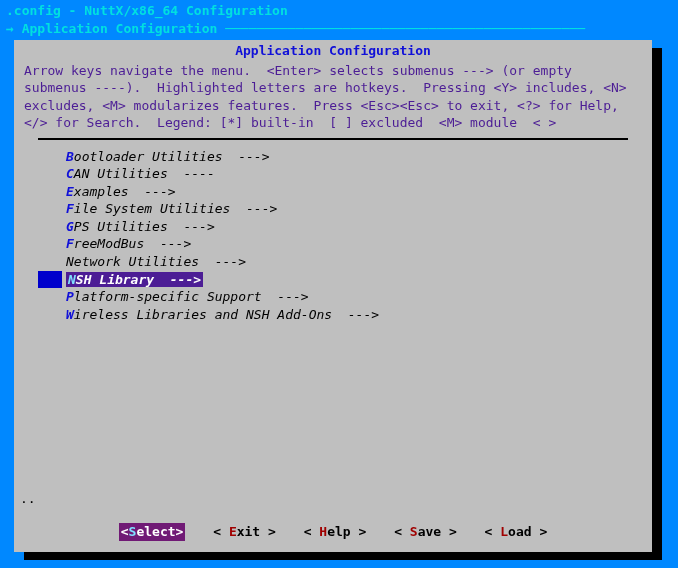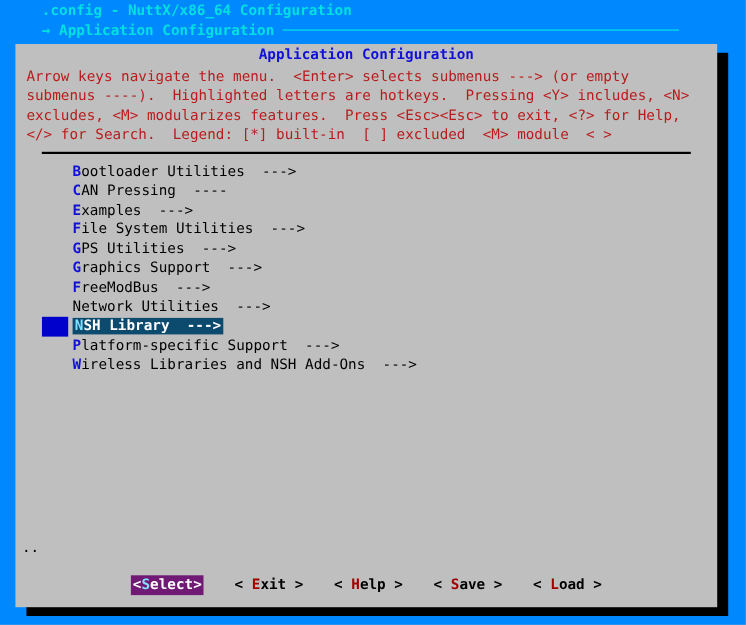--- a/index.html
+++ b/index.html
@@ -10,21 +10,20 @@
     line-height: 1.35;
     width: 678px;
     height: 568px;
     overflow: hidden;
     color: #000;
   }
   .header {
     color: #00e0e0;
     padding: 2px 6px 0 6px;
     font-weight: bold;
-    margin-left: 32px;
   }
   .header .line { white-space: pre; }
   .header .arrow { color: #00e0e0; }
   .shadow {
     position: absolute;
     top: 48px; left: 24px;
     width: 638px; height: 512px;
     background: #000;
     z-index: 0;
   }
@@ -36,40 +35,41 @@
     z-index: 1;
     padding: 0;
   }
   .panel-title {
     text-align: center;
     color: #1010d8;
     font-weight: bold;
     padding-top: 2px;
   }
   .help {
-    color: #b91c1c;
+    color: #4c1d95;
     padding: 2px 10px 4px 10px;
     white-space: pre-wrap;
   }
   .menu-box {
     border-top: 2px solid #000;
     margin: 2px 24px 0 24px;
     padding: 8px 0 2px 0;
     height: 352px;
     overflow: hidden;
   }
   .menu-line {
     white-space: pre;
     padding-left: 28px;
     font-weight: normal;
+    font-style: italic;
   }
   .hotkey { color: #1010d8; font-weight: bold; }
   .dots { color: #000; padding-left: 6px; }
   .sel-bar {
-    background: #0c4a6e;
+    background: #4c1d95;
     color: #fff;
     font-weight: bold;
     padding: 0 2px;
   }
   .sel-gutter {
     background: #0000cc;
     display:inline-block;
     width: 24px;
     margin-left: -28px;
     margin-right: 4px;
@@ -103,25 +103,24 @@
 
 <div class="shadow"></div>
 
 <div class="panel">
   <div class="panel-title">Application Configuration</div>
   <div class="help">Arrow keys navigate the menu.  &lt;Enter&gt; selects submenus ---&gt; (or empty submenus ----).  Highlighted letters are hotkeys.  Pressing &lt;Y&gt; includes, &lt;N&gt; excludes, &lt;M&gt; modularizes features.  Press &lt;Esc&gt;&lt;Esc&gt; to exit, &lt;?&gt; for Help, &lt;/&gt; for Search.  Legend: [*] built-in  [ ] excluded  &lt;M&gt; module  &lt; &gt;</div>
 
   <div class="menu-box">
 
   <div class="menu-line"><span class="hotkey">B</span><span>ootloader Utilities  ---&gt;</span></div>
-      <div class="menu-line"><span class="hotkey">C</span><span>AN Pressing  ----</span></div>
+      <div class="menu-line"><span class="hotkey">C</span><span>AN Utilities  ----</span></div>
       <div class="menu-line"><span class="hotkey">E</span><span>xamples  ---&gt;</span></div>
       <div class="menu-line"><span class="hotkey">F</span><span>ile System Utilities  ---&gt;</span></div>
       <div class="menu-line"><span class="hotkey">G</span><span>PS Utilities  ---&gt;</span></div>
-      <div class="menu-line"><span class="hotkey">G</span><span>raphics Support  ---&gt;</span></div>
       <div class="menu-line"><span class="hotkey">F</span><span>reeModBus  ---&gt;</span></div>
       <div class="menu-line"><span class="">N</span><span>etwork Utilities  ---&gt;</span></div>
       <div class="menu-line"><span class="sel-gutter"></span><span class="sel-bar"><span class="sel-hot">N</span><span>SH Library  ---&gt;</span></span></div>
       <div class="menu-line"><span class="hotkey">P</span><span>latform-specific Support  ---&gt;</span></div>
       <div class="menu-line"><span class="hotkey">W</span><span>ireless Libraries and NSH Add-Ons  ---&gt;</span></div>
     </div>
   <div class="dots">..</div>
 
   <div class="button-row">
     <span class="btn btn-selected"><span>&lt;</span><span class="hotkey">S</span><span>elect&gt;</span></span>

